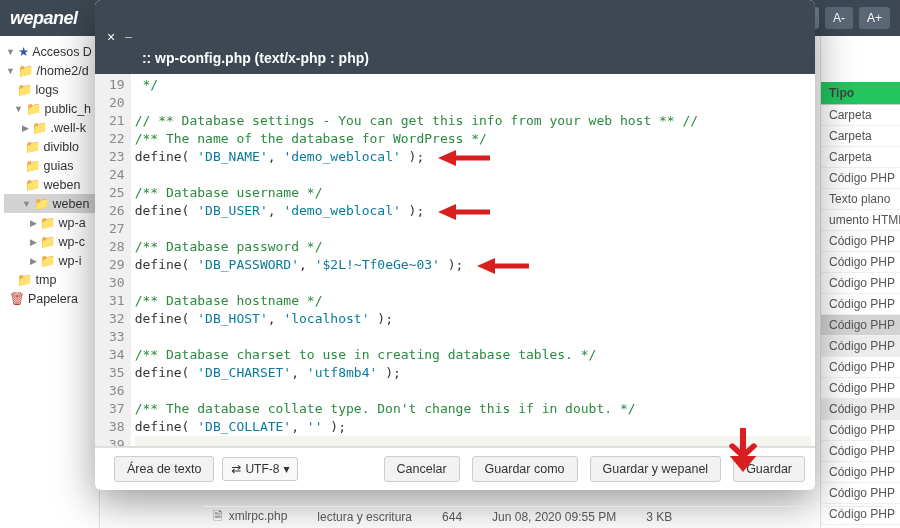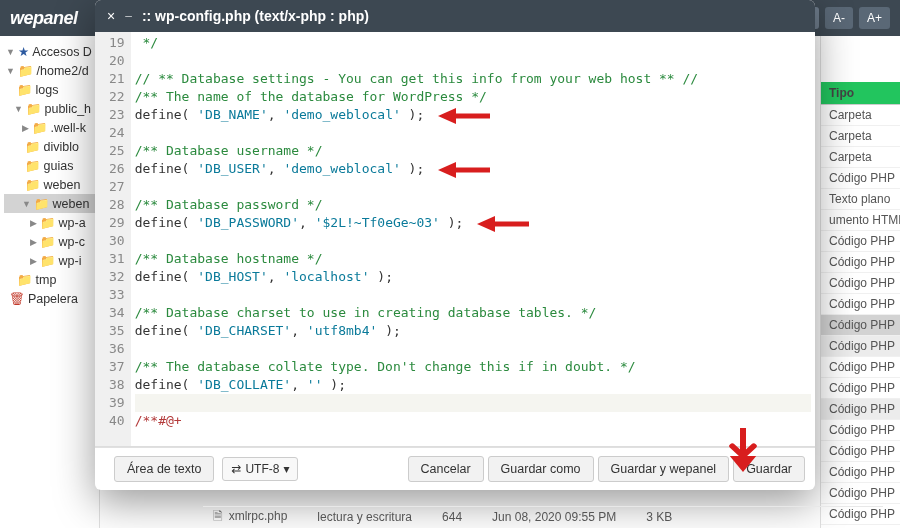--- a/index.html
+++ b/index.html
@@ -41,21 +41,21 @@
 .code div{height:18px;}
 .code .c-green{color:#2b8a3e;}
 .code .c-str{color:#0a7a9a;}
 .code .c-redcom{color:#b33a3a;}
 .cursor-line{background:#f5f5f0;}
 .arrow { position:absolute; color:#d81e1e; font-size:22px; font-weight:bold; transform:scaleX(1.2); pointer-events:none; }
 .arrow svg { display:block; }
 .modal-footer { padding:8px 10px; display:flex; align-items:center; gap:10px; border-top:1px solid #e0e0e0;}
 .footer-btn { background:#f2f2f2; border:1px solid #ccc; border-radius:3px; padding:5px 12px; font-size:12.5px; cursor:pointer; color:#333;}
 .footer-left{display:flex; gap:8px; align-items:center;margin-left:9px;}
-.footer-right{margin-left:auto; display:flex; gap:4px;padding-left:40px;}
+.footer-right{margin-left:auto; display:flex; gap:12px;padding-left:40px;}
 .enc-sel{display:flex; align-items:center; gap:4px; border:1px solid #ccc; border-radius:3px; padding:4px 8px; font-size:12px; background:#f8f8f8;}
 .bottom-row { position:absolute; bottom:1px; left:203px; right:17px; height:21px; display:flex; align-items:center; font-size:12px; color:#555; gap:30px; border-top:1px solid #e8e8e8; padding-left:10px;}
 .bottom-row .file-ico{color:#6a6a6a; margin-right:6px;}
 </style>
 </head>
 <body>
 
 <div class="topbar">
   <span class="logo">wepanel</span>
   <div class="topbar-icons">
@@ -174,21 +174,21 @@
         <div class="right-row">Código PHP</div>
         <div class="right-row">Código PHP</div>
       </div>
   </div>
 </div>
 
 <div class="modal">
   <div class="modal-title">
     <span class="close">×</span>
     <span class="dash">–</span>
-    <span style="font-weight:600;">:: wp-config.php (text/x-php : php)</span>
+    <span style="font-weight:600;margin-top:42px;">:: wp-config.php (text/x-php : php)</span>
   </div>
   <div class="editor">
     <div class="gutter" id="gutter">
         <div>19</div>
         <div>20</div>
         <div>21</div>
         <div>22</div>
         <div>23</div>
         <div>24</div>
         <div>25</div>

